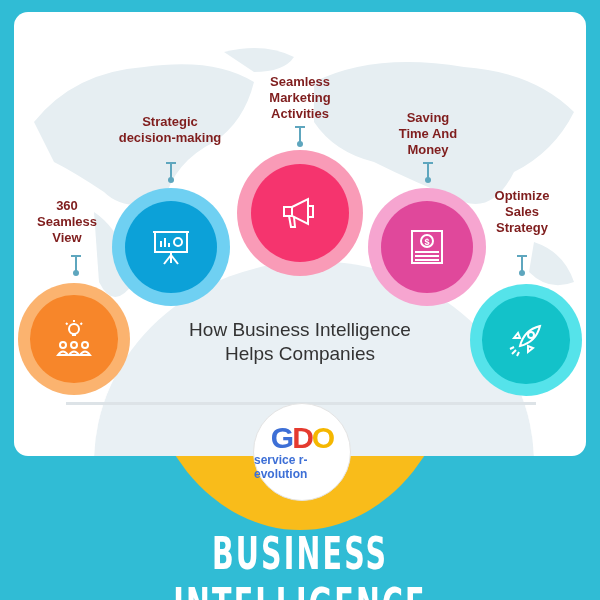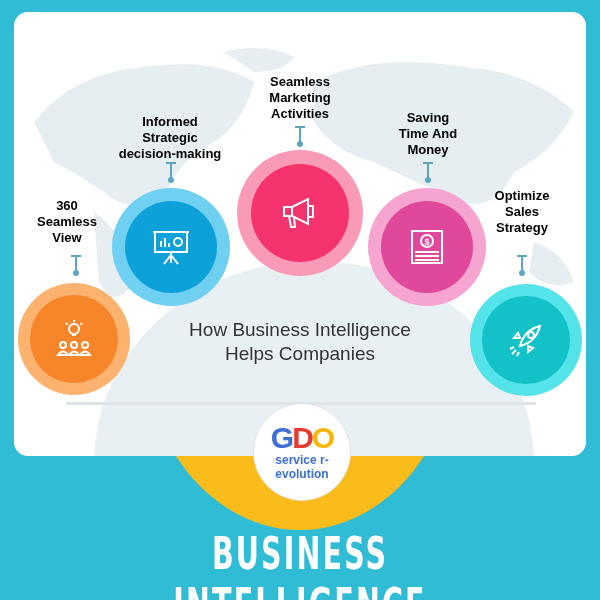--- a/index.html
+++ b/index.html
@@ -4,26 +4,26 @@
 <style>
   html,body{margin:0;padding:0;}
   body{width:600px;height:600px;background:#30bcd5;position:relative;overflow:hidden;font-family:"Liberation Sans",sans-serif;}
   .yellow-arc{position:absolute;left:140px;top:300px;width:320px;height:230px;border-radius:0 0 160px 160px / 0 0 200px 200px;background:#f9bc1a;}
   .card{position:absolute;left:14px;top:12px;width:572px;height:444px;background:#fff;border-radius:14px;overflow:hidden;}
   .map{position:absolute;inset:0;}
   .dome{position:absolute;left:80px;top:243px;width:440px;height:340px;border-radius:50% 50% 0 0 / 60% 60% 0 0;background:#e9f0f4;border-top:6px solid #fff;}
   .dome-base{position:absolute;left:52px;top:390px;width:470px;height:3px;background:#dde3e7;}
   .circle{position:absolute;border-radius:50%;display:flex;align-items:center;justify-content:center;}
   .circle .inner{width:78%;height:78%;border-radius:50%;display:flex;align-items:center;justify-content:center;}
-  .lbl{position:absolute;text-align:center;color:#000000;font-weight:bold;font-size:13px;line-height:16px;}
+  .lbl{position:absolute;text-align:center;color:#7f1d1d;font-weight:bold;font-size:13px;line-height:16px;}
   .pin{position:absolute;width:2px;background:#5ea6be;}
   .pin::before{content:"";position:absolute;left:-4px;top:0;width:10px;height:2px;background:#5ea6be;}
   .pin::after{content:"";position:absolute;left:-2px;bottom:-3px;width:6px;height:6px;border-radius:50%;background:#5ea6be;}
   .center-title{position:absolute;left:140px;top:318px;width:320px;text-align:center;font-size:19px;line-height:24px;font-weight:normal;color:#333;}
-  .logo{position:absolute;left:253px;top:403px;width:96px;height:96px;border-radius:50%;background:#fff;border:1px solid #e3e3e3;display:flex;flex-direction:column;align-items:center;justify-content:center;text-align:center;}
+  .logo{position:absolute;left:253px;top:403px;width:96px;height:96px;border-radius:50%;background:#fff;border:1px solid #e3e3e3;display:flex;flex-direction:column;align-items:center;justify-content:center;}
   .logo-letters{font-weight:bold;font-size:30px;letter-spacing:-2px;line-height:30px;}
   .logo-sub{font-size:12px;font-weight:bold;color:#3d6fd6;}
   .banner{position:absolute;left:0;top:528px;width:600px;text-align:center;color:#fff;font-size:44px;letter-spacing:3px;font-weight:bold;transform:scaleX(0.72);transform-origin:center;font-family:"DejaVu Sans Condensed","DejaVu Sans",sans-serif;}
 </style>
 </head>
 <body>
 
 <div class="yellow-arc"></div>
 
 <div class="card">
@@ -42,21 +42,20 @@
 </div>
 
 <div class="lbl" style="left:12px;top:198px;width:110px;">
   <div>360</div>
   <div>Seamless</div>
   <div>View</div>
 </div>
 <div class="pin" style="left:75px;top:255px;height:18px;"></div>
 
 <div class="lbl" style="left:110px;top:114px;width:120px;">
-  <div>Informed</div>
   <div>Strategic</div>
   <div>decision-making</div>
 </div>
 <div class="pin" style="left:170px;top:162px;height:18px;"></div>
 
 <div class="lbl" style="left:240px;top:74px;width:120px;">
   <div>Seamless</div>
   <div>Marketing</div>
   <div>Activities</div>
 </div>

